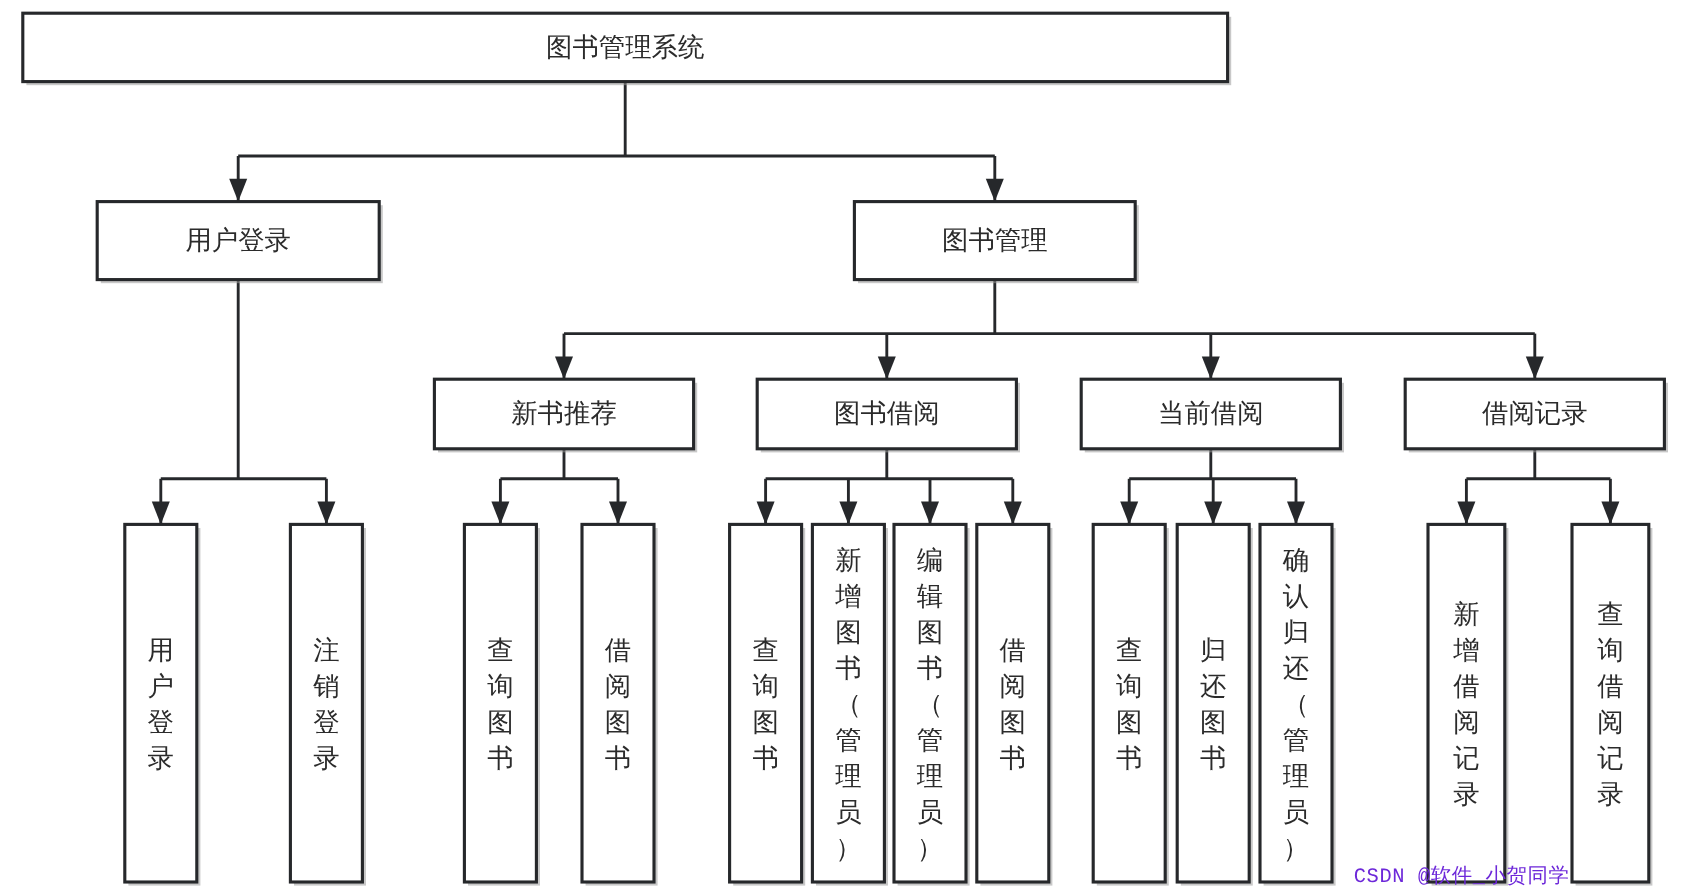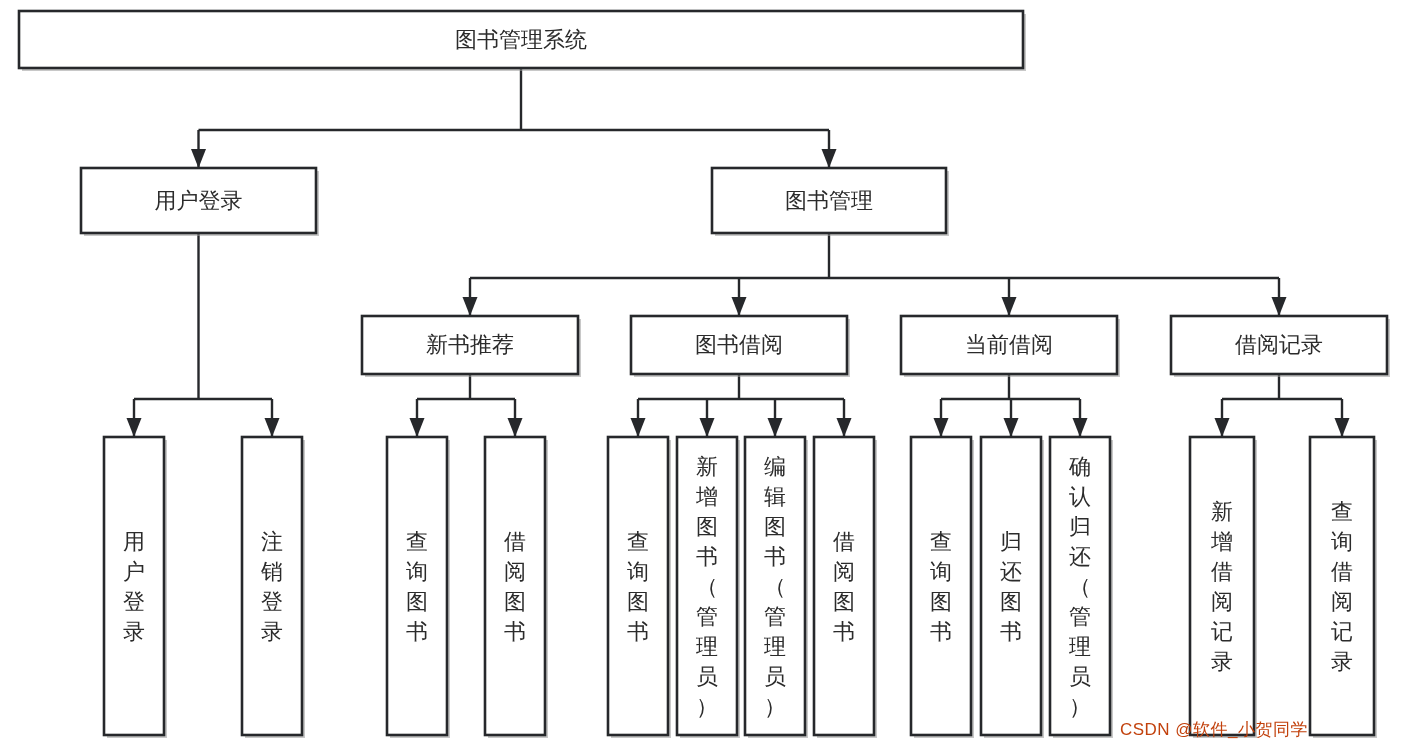--- a/index.html
+++ b/index.html
@@ -55,23 +55,23 @@
   .node-label-v {
     fill: #2b2b2b;
     font-family: "DejaVu Sans", "Liberation Sans", sans-serif;
     font-size: 22px;
     text-anchor: middle;
   }
   .watermark {
     position: absolute;
     right: 12px;
     bottom: 6px;
-    font-family: Liberation Sans, sans-serif;
+    font-family: Liberation Mono, monospace;
     font-size: 17px;
-    color: #c2410c;
+    color: #6d28d9;
     letter-spacing: 0.5px;
     white-space: nowrap;
     pointer-events: none;
   }
 </style>
 </head>
 <body>
 
 <div id="diagram-root">
   <svg id="flowchart" viewBox="0 0 1405 747" preserveAspectRatio="none" xmlns="http://www.w3.org/2000/svg">

